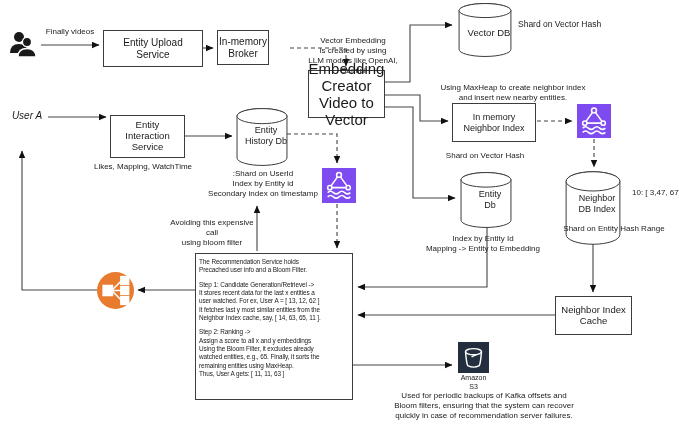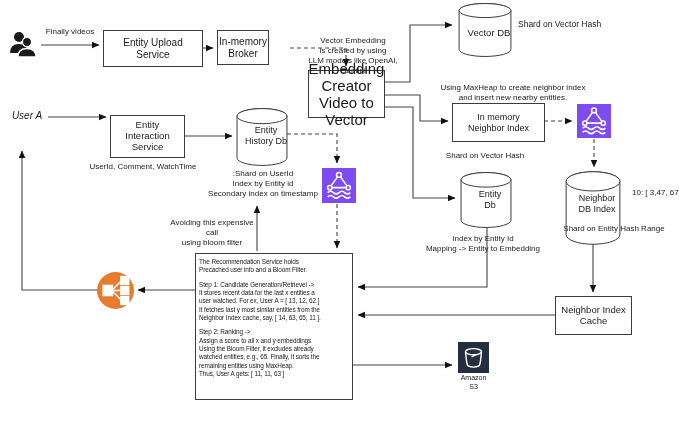--- a/index.html
+++ b/index.html
@@ -121,21 +121,21 @@
   <div class="box" style="left:103px;top:30px;width:100px;height:37px;">Entity Upload
 Service</div>
 
   <div class="box" style="left:217px;top:30px;width:52px;height:35px;">In-memory
 Broker</div>
 
   <div class="box" style="left:308px;top:70px;width:77px;height:48px;font-size:15px;">Embedding
 Creator
 Video to Vector</div>
 
-  <div class="box" style="left:452px;top:103px;width:93px;height:39px;font-size:9px;">In memory
+  <div class="box" style="left:452px;top:103px;width:84px;height:39px;font-size:9px;">In memory
 Neighbor Index</div>
 
   <div class="box" style="left:110px;top:115px;width:75px;height:43px;font-size:9.5px;">Entity
 Interaction
 Service</div>
 
   <div class="box" style="left:555px;top:296px;width:77px;height:39px;font-size:9.5px;">Neighbor Index
 Cache</div>
 
   <div class="box" id="rec-server" style="left:195px;top:253px;width:158px;height:147px;">
@@ -205,27 +205,30 @@
 
   <div class="note" style="left:440px;top:151px;width:90px;">Shard on Vector Hash</div>
 
   <div class="note" style="left:632px;top:188px;width:54px;text-align:left;">10: [ 3,47, 67]</div>
 
   <div class="note" style="left:550px;top:224px;width:128px;">Shard on Entity Hash Range</div>
 
   <div class="note" style="left:414px;top:234px;width:138px;">Index by Entity Id
 Mapping -&gt; Entity to Embedding</div>
 
-  <div class="note" style="left:83px;top:162px;width:120px;">UserId, Comment, WatchTime</div>
+  <div class="note" style="left:83px;top:162px;width:120px;">Likes, Mapping, WatchTime</div>
 
   <div class="note" style="left:206px;top:169px;width:114px;">:Shard on UserId
 Index by Entity id
 Secondary index on timestamp</div>
 
   <div class="note" style="left:164px;top:218px;width:96px;">Avoiding this expensive call
 using bloom filter</div>
 
 
   <div class="note tiny" style="left:452px;top:374px;width:43px;">Amazon
 S3</div>
 
+  <div class="note" style="left:394px;top:391px;width:180px;">Used for periodic backups of Kafka offsets and
+Bloom filters, ensuring that the system can recover
+quickly in case of recommendation server failures.</div>
 
 </div>
 
 </body></html>

